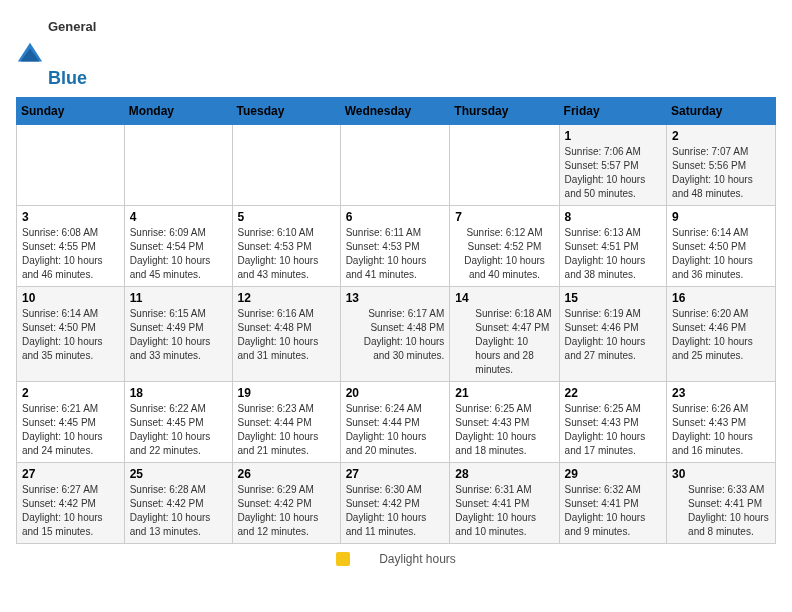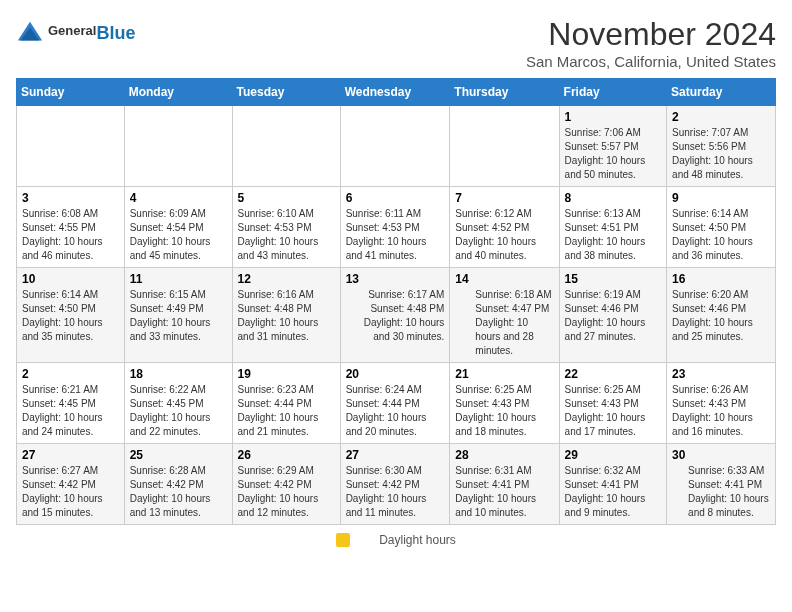--- a/index.html
+++ b/index.html
@@ -16,22 +16,23 @@
       justify-content: space-between;
       margin-bottom: 8px;
     }
     .logo {
       display: flex;
       align-items: center;
       margin-top: 4px;
     }
     .logo-text {
       display: flex;
-      flex-direction: row;
+      flex-direction: column;
       line-height: 1.1;
+      gap: 35px;
     }
     .logo-general {
       font-size: 13px;
       font-weight: bold;
       color: #333;
     }
     .logo-blue {
       font-size: 18px;
       font-weight: bold;
       color: #1a6fad;
@@ -53,21 +54,21 @@
       font-size: 15px;
       color: #555;
     }
     .calendar-table {
       width: 100%;
       border-collapse: collapse;
       font-size: 11px;
     }
     .calendar-table th {
       background-color: #2a7dc9;
-      color: #ffffff;
+      color: #000000;
       padding: 6px 4px;
       text-align: left;
       font-size: 12px;
       font-weight: bold;
       border: 1px solid #2a7dc9;
     }
     .calendar-table td {
       border: 1px solid #ccc;
       vertical-align: top;
       padding: 4px 5px;
@@ -123,24 +124,20 @@
   <div class="logo">
     <svg class="logo-icon" viewBox="0 0 30 30">
       <polygon points="15,2 28,22 2,22" fill="#2a7dc9"></polygon>
       <polygon points="15,8 25,22 5,22" fill="#1a5fa0"></polygon>
     </svg>
     <div class="logo-text">
       <span class="logo-general">General</span>
       <span class="logo-blue">Blue</span>
     </div>
   </div>
-  <div class="title-area">
-    <div class="month-title">November 2024</div>
-    <div class="location">San Marcos, California, United States</div>
-  </div>
 </div>
 
 <table class="calendar-table">
   <thead>
     <tr id="header-row">
         <th>Sunday</th>
         <th>Monday</th>
         <th>Tuesday</th>
         <th>Wednesday</th>
         <th>Thursday</th>
@@ -188,21 +185,21 @@
 Daylight: 10 hours and 43 minutes.</div>
         </td>
         <td>
           <span class="day-number">6</span>
           <div class="day-info" style="white-space: pre-line;">Sunrise: 6:11 AM
 Sunset: 4:53 PM
 Daylight: 10 hours and 41 minutes.</div>
         </td>
         <td>
           <span class="day-number">7</span>
-          <div class="day-info" style="white-space: pre-line;">Sunrise: 6:12 AM
+          <div class="day-info" style="white-space: pre-line; text-align: center;">Sunrise: 6:12 AM
 Sunset: 4:52 PM
 Daylight: 10 hours and 40 minutes.</div>
         </td>
         <td>
           <span class="day-number">8</span>
           <div class="day-info" style="white-space: pre-line;">Sunrise: 6:13 AM
 Sunset: 4:51 PM
 Daylight: 10 hours and 38 minutes.</div>
         </td>
         <td>

